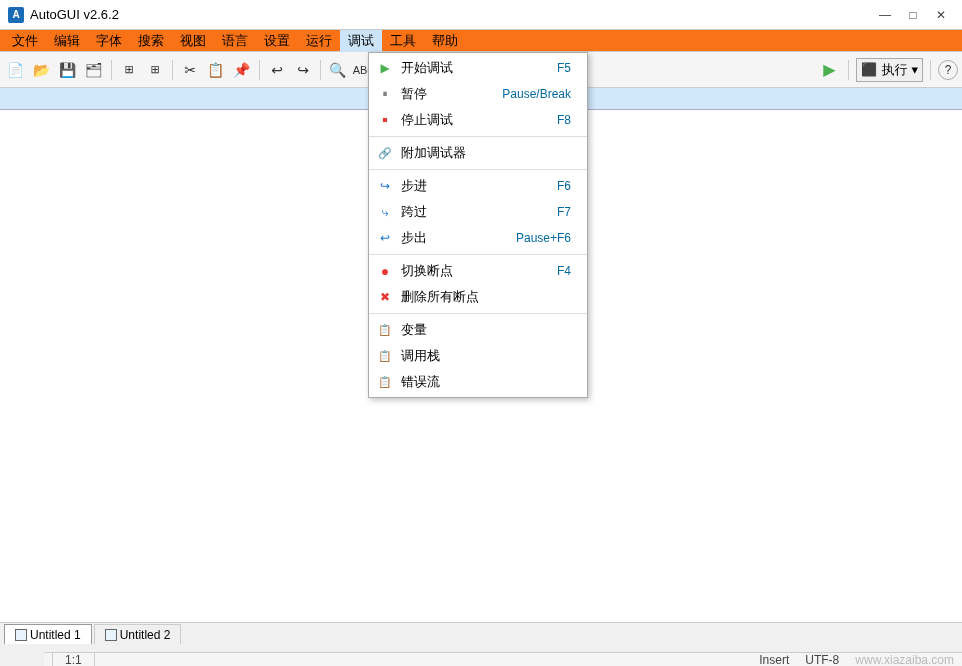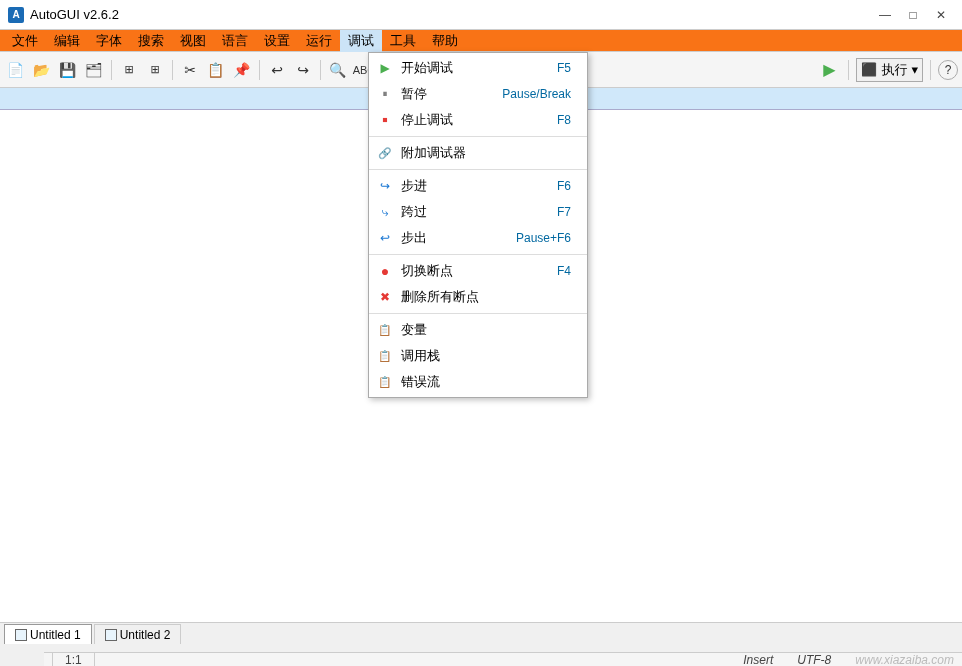--- a/index.html
+++ b/index.html
@@ -241,22 +241,21 @@
       border-right: 1px solid #ccc;
       height: 100%;
       display: flex;
       align-items: center;
     }
     .status-item:first-child { border-left: 1px solid #ccc; }
     .status-right {
       margin-left: auto;
       display: flex;
       align-items: flex-end;
-      gap: 24px;
-      font-style: italic;
+      gap: 16px;
     }
     .watermark {
       color: #bbb;
       font-size: 12px;
     }
   </style>
 </head>
 <body>
 
 <div class="title-bar">

